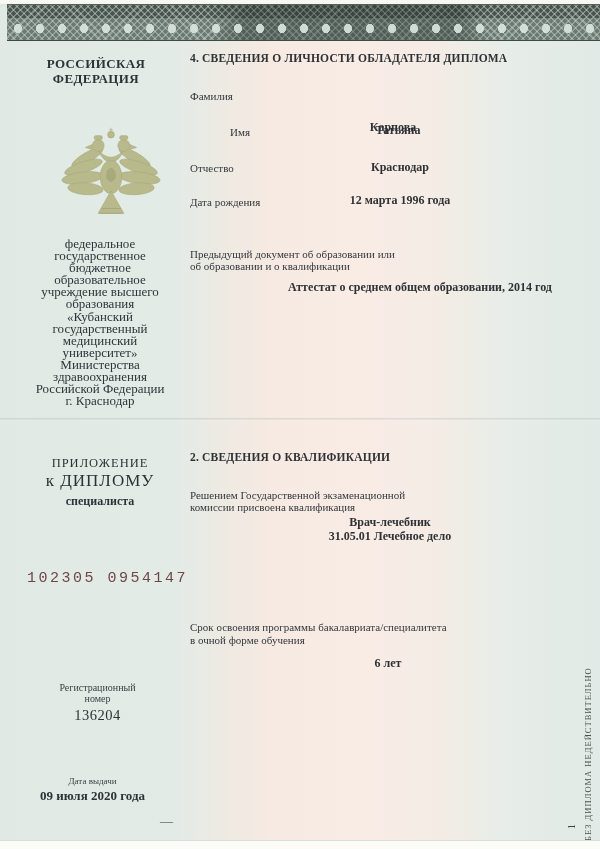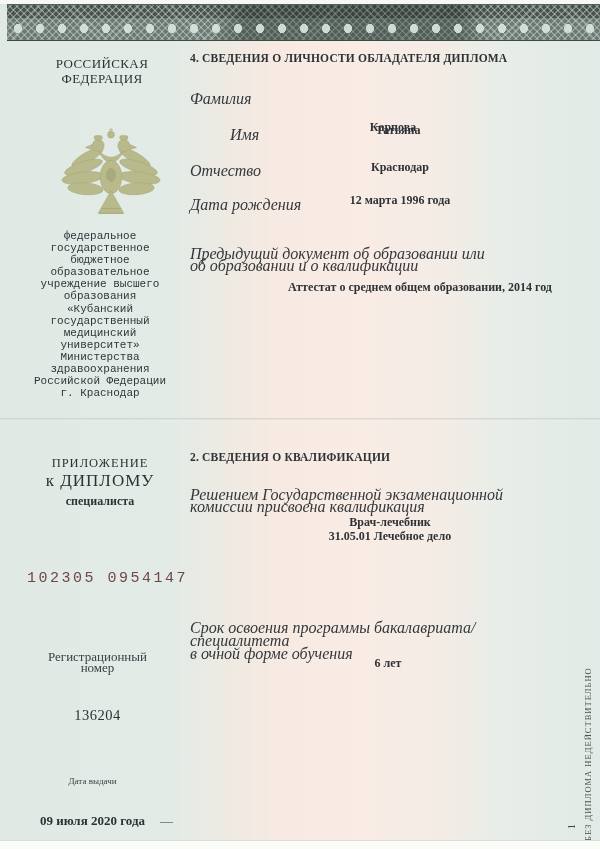--- a/index.html
+++ b/index.html
@@ -35,35 +35,35 @@
     content:"";position:absolute;left:0;right:0;top:37%;bottom:1px;
     background-image:radial-gradient(ellipse 7px 8.5px at 11px 50%, #d9e4de 55%, rgba(217,228,222,0) 56%);
     background-size:22px 100%;background-repeat:repeat-x;opacity:.92;
   }
 
   
   #crease{left:0;top:418px;width:600px;height:3px;
     background:linear-gradient(180deg, rgba(110,122,114,0.22), rgba(255,255,255,0.35));}
 
   
-  #country{left:22px;top:56px;width:160px;font-size:13px;font-weight:normal;letter-spacing:.4px;line-height:15px;}
+  #country{left:16px;top:56px;width:160px;font-size:13px;font-weight:bold;letter-spacing:.4px;line-height:15px;}
   #eagle{left:52px;top:127px;}
-  #institution{left:12px;top:230px;width:176px;font-size:11px;line-height:12.1px;color:#30343a;font-family:Liberation Mono, monospace;}
+  #institution{left:12px;top:238px;width:176px;font-size:13px;line-height:12.1px;color:#30343a;}
   #supplement-1{left:15px;top:456px;width:170px;font-size:12.5px;letter-spacing:1px;}
   #supplement-2{left:15px;top:471px;width:170px;font-size:17px;letter-spacing:1px;}
   #supplement-3{left:15px;top:494px;width:170px;font-size:12px;font-weight:bold;}
   #serial{left:27px;top:570px;font-family:Liberation Mono, monospace;font-size:15px;letter-spacing:2.5px;color:#6e4646;}
-  #reg-label{left:30px;top:652px;width:135px;font-size:13px;line-height:10.5px;color:#3a3e44;}
+  #reg-label{left:30px;top:683px;width:135px;font-size:10px;line-height:10.5px;color:#3a3e44;}
   #reg-number{left:30px;top:707px;width:135px;font-size:14.5px;letter-spacing:.5px;}
   #issue-label{left:25px;top:776px;width:135px;font-size:9px;color:#3a3e44;}
-  #issue-date{left:20px;top:788px;width:145px;font-size:13px;font-weight:bold;margin-top:25px;}
+  #issue-date{left:20px;top:788px;width:145px;font-size:13px;font-weight:bold;}
 
   
   .sec-title{font-size:11.5px;font-weight:bold;letter-spacing:.2px;}
-  .lbl{font-size:16px;color:#33373c;font-style:italic;}
+  .lbl{font-size:11px;color:#33373c;}
   .val{font-size:12px;font-weight:bold;}
   #s1-title{left:190px;top:52px;width:380px;}
   #f-lastname-l{left:190px;top:90px;}   #f-lastname-v{left:243px;top:88px;width:300px;margin-top:32px;}
   #f-firstname-l{left:190px;top:126px;margin-left:40px;} #f-firstname-v{left:248px;top:123px;width:300px;}
   #f-patronymic-l{left:190px;top:162px;}#f-patronymic-v{left:250px;top:160px;width:300px;}
   #f-birth-l{left:190px;top:196px;}     #f-birth-v{left:250px;top:193px;width:300px;}
   #prev-doc-l{left:190px;top:248px;width:300px;line-height:12px;}
   #prev-doc-v{left:250px;top:280px;width:340px;}
   #s2-title{left:190px;top:451px;width:380px;}
   #decision-l{left:190px;top:489px;width:320px;line-height:12px;}

